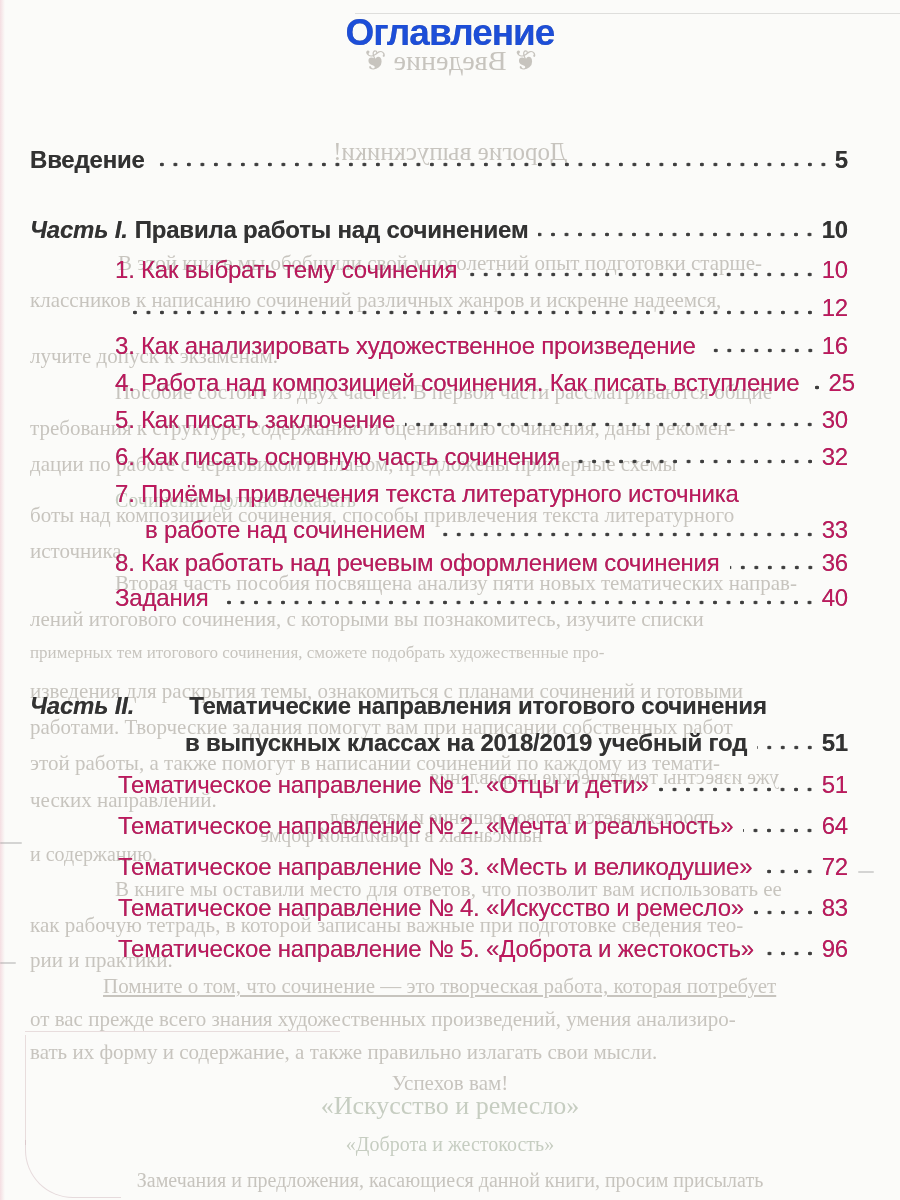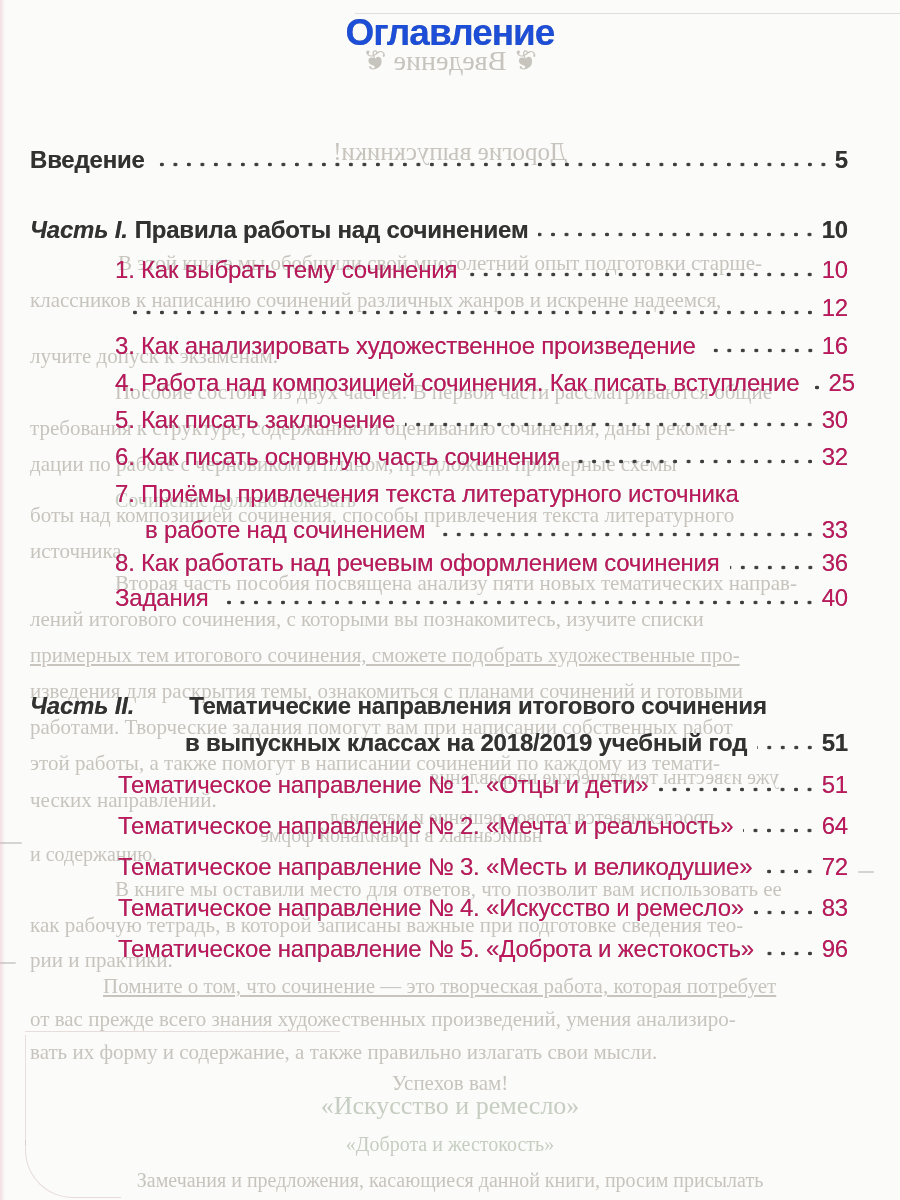--- a/index.html
+++ b/index.html
@@ -86,21 +86,21 @@
       <div class="bleed" style="top: 288px; left: 30px; font-size: 21px;">классников к написанию сочинений различных жанров и искренне надеемся,</div>
       <div class="bleed" style="top: 344px; left: 30px; font-size: 21px;">лучите допуск к экзаменам.</div>
       <div class="bleed" style="top: 380px; left: 115px; font-size: 21px;">Пособие состоит из двух частей. В первой части рассматриваются общие</div>
       <div class="bleed" style="top: 416px; left: 30px; font-size: 21px;">требования к структуре, содержанию и оцениванию сочинения, даны рекомен-</div>
       <div class="bleed" style="top: 452px; left: 30px; font-size: 21px;">дации по работе с черновиком и планом, предложены примерные схемы</div>
       <div class="bleed green" style="top: 489px; left: 115px; font-size: 20px;">Сочинение должно показать</div>
       <div class="bleed" style="top: 503px; left: 30px; font-size: 21px;">боты над композицией сочинения, способы привлечения текста литературного</div>
       <div class="bleed" style="top: 539px; left: 30px; font-size: 21px;">источника.</div>
       <div class="bleed" style="top: 571px; left: 115px; font-size: 21px;">Вторая часть пособия посвящена анализу пяти новых тематических направ-</div>
       <div class="bleed" style="top: 607px; left: 30px; font-size: 21px;">лений итогового сочинения, с которыми вы познакомитесь, изучите списки</div>
-      <div class="bleed" style="top: 643px; left: 30px; font-size: 21px; text-decoration: underline;">примерных тем итогового сочинения, сможете подобрать художественные про-</div>
+      <div class="bleed" style="top: 643px; left: 30px; font-size: 17px;">примерных тем итогового сочинения, сможете подобрать художественные про-</div>
       <div class="bleed" style="top: 679px; left: 30px; font-size: 21px;">изведения для раскрытия темы, ознакомиться с планами сочинений и готовыми</div>
       <div class="bleed" style="top: 715px; left: 30px; font-size: 21px;">работами. Творческие задания помогут вам при написании собственных работ</div>
       <div class="bleed" style="top: 751px; left: 30px; font-size: 21px;">этой работы, а также помогут в написании сочинений по каждому из темати-</div>
       <div class="bleed mirror" style="top: 766px; left: 430px; font-size: 20px;">уже известны тематические направления</div>
       <div class="bleed" style="top: 788px; left: 30px; font-size: 21px;">ческих направлений.</div>
       <div class="bleed mirror" style="top: 806px; left: 330px; font-size: 20px;">прослеживается готовое решение и материал</div>
       <div class="bleed mirror" style="top: 824px; left: 260px; font-size: 20px;">написанных в правильной форме</div>
       <div class="bleed" style="top: 843px; left: 30px; font-size: 20px;">и содержанию.</div>
       <div class="bleed" style="top: 877px; left: 115px; font-size: 21px;">В книге мы оставили место для ответов, что позволит вам использовать ее</div>
       <div class="bleed" style="top: 913px; left: 30px; font-size: 21px;">как рабочую тетрадь, в которой записаны важные при подготовке сведения тео-</div>

